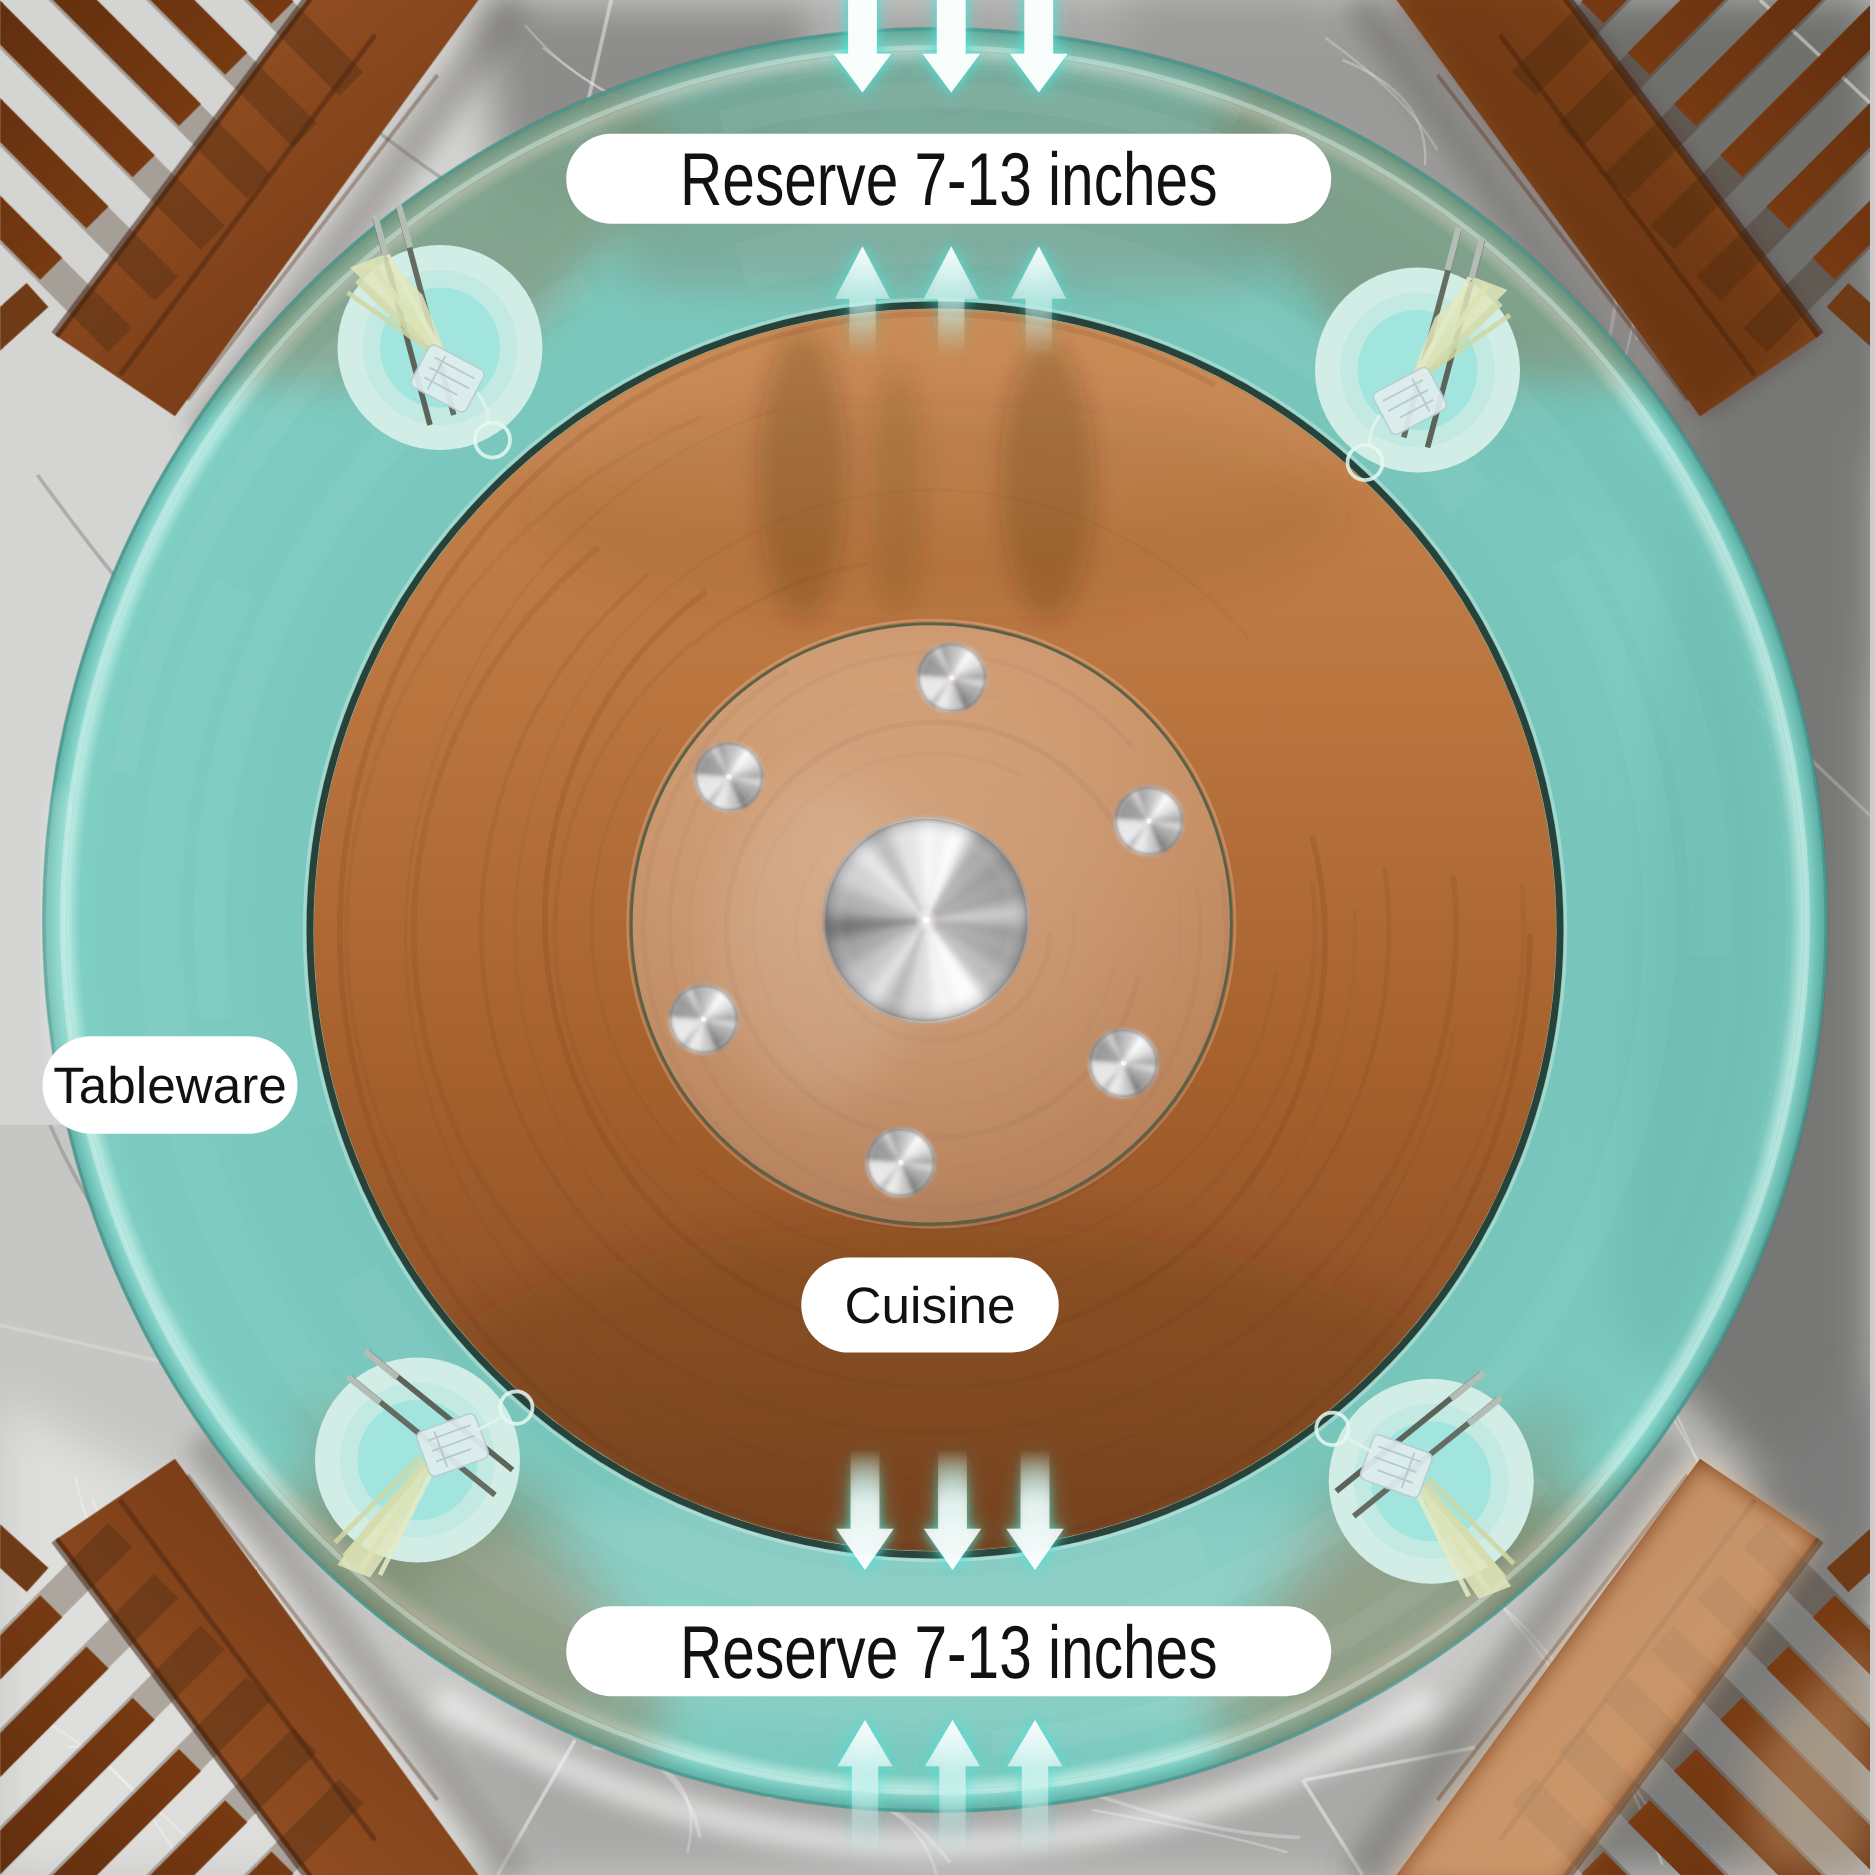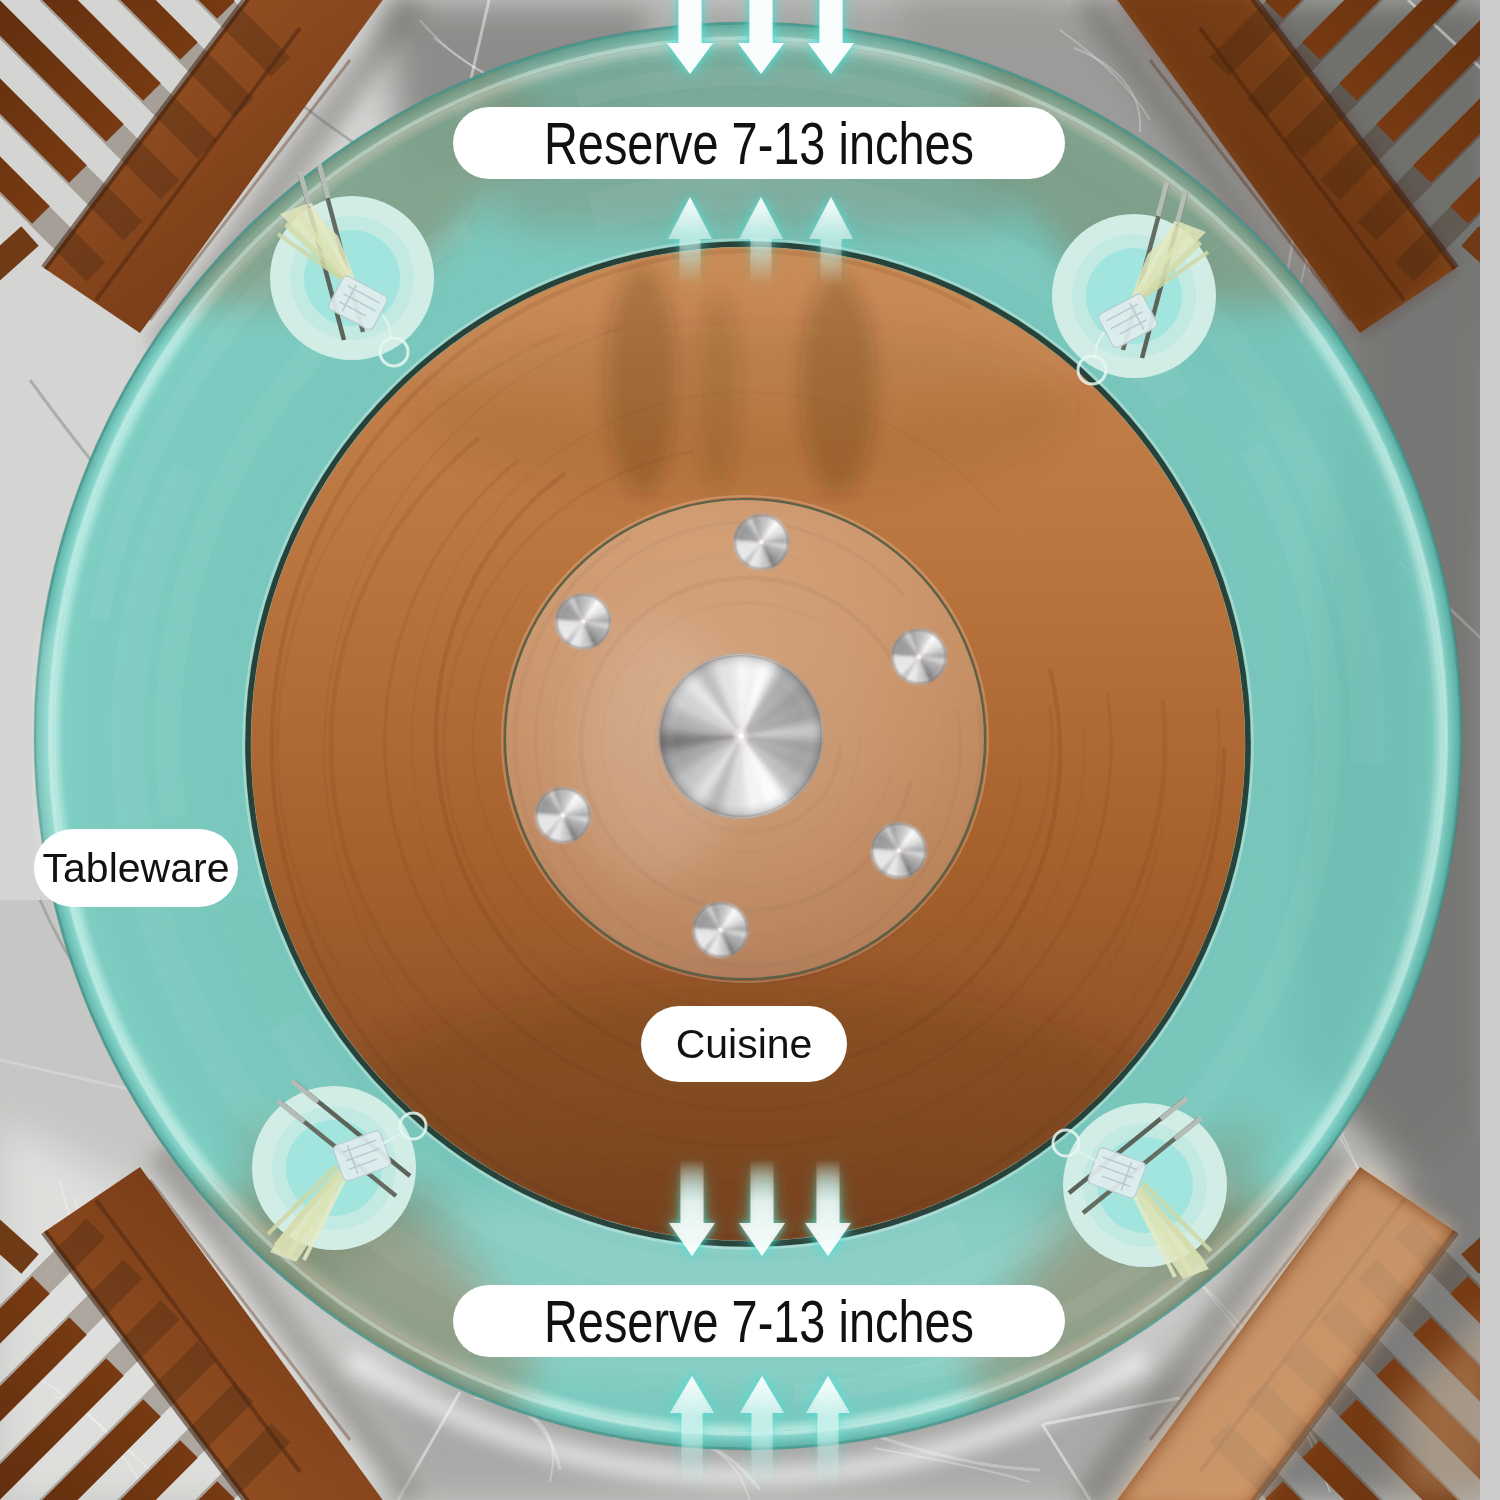--- a/index.html
+++ b/index.html
@@ -1,16 +1,16 @@
 <!DOCTYPE html>
 <html><head><meta charset="utf-8">
 <style>
   html,body{margin:0;padding:0;background:#ccc;}
   #stage{position:relative;width:1480px;height:1500px;overflow:hidden;
-    font-family:"Liberation Sans", sans-serif;}
+    font-family:"Liberation Sans", sans-serif;padding-left:16px;}
   svg{position:absolute;left:0;top:0;}
   text{font-family:"Liberation Sans", sans-serif;}
 </style></head>
 <body>
 <div id="stage">
 <svg width="1500" height="1500" viewBox="0 0 1500 1500">
 <defs>
   <filter id="soft" x="-40%" y="-40%" width="180%" height="180%">
           <feGaussianBlur stdDeviation="9"></feGaussianBlur>
         </filter>

